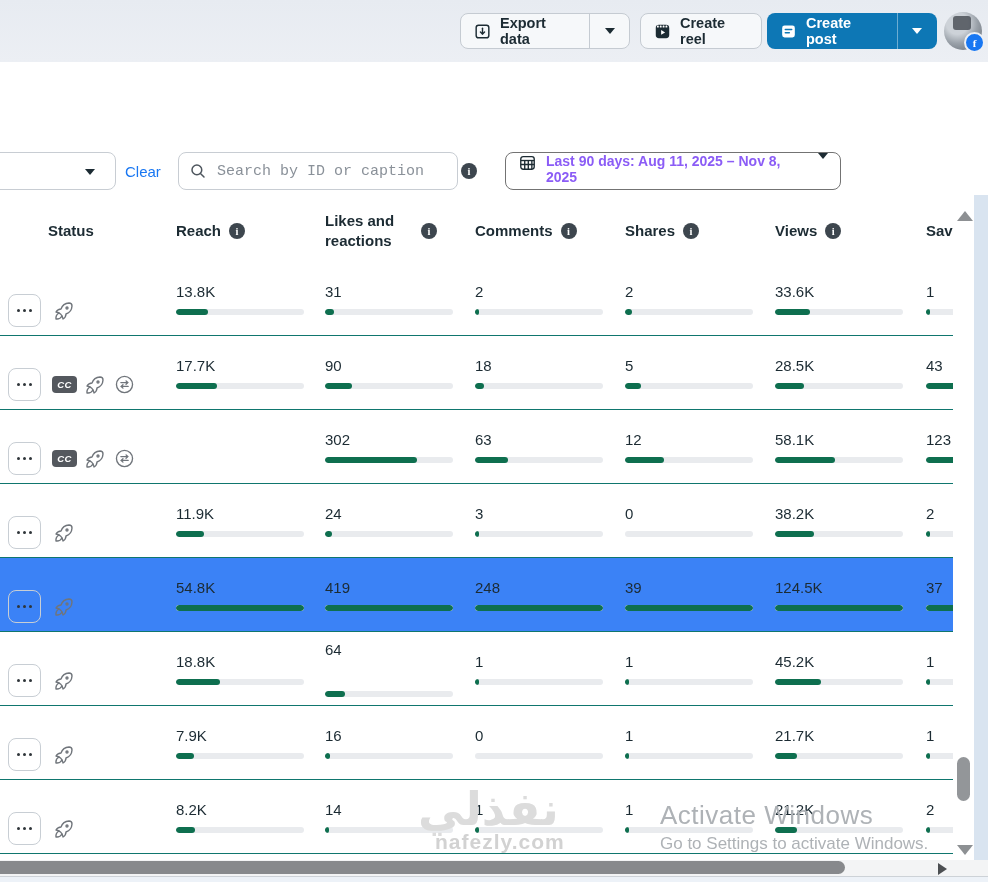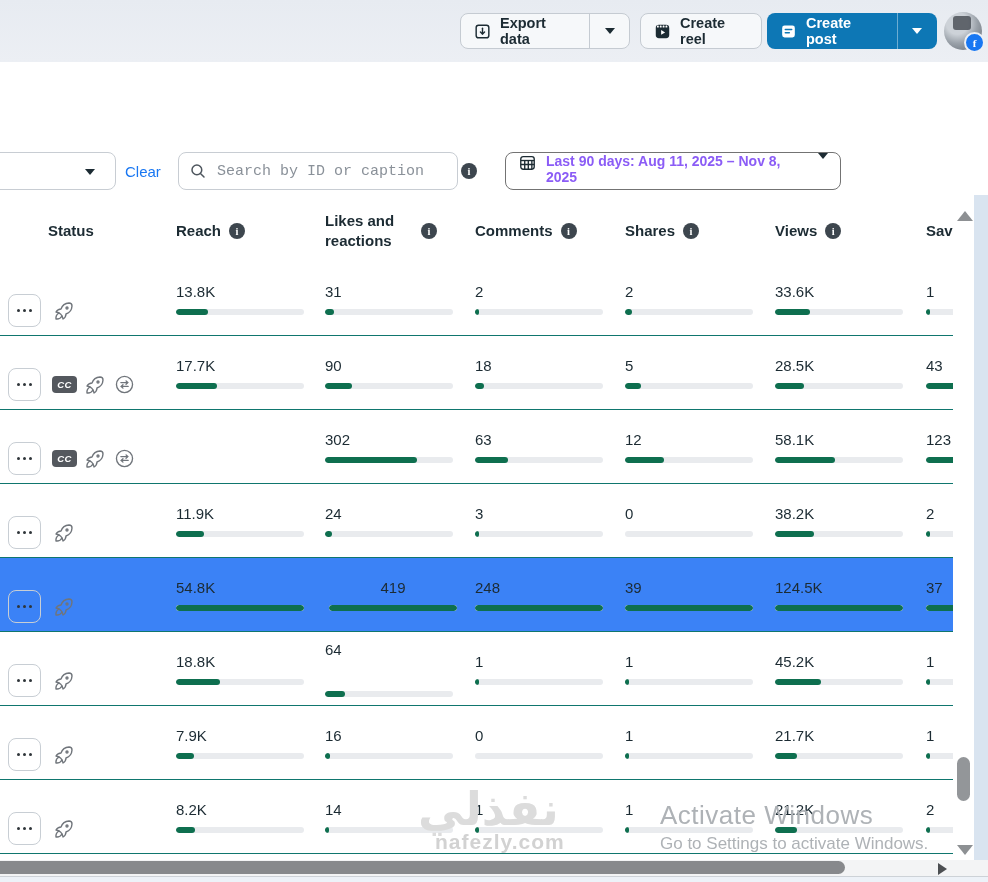--- a/index.html
+++ b/index.html
@@ -463,21 +463,21 @@
               </svg>
             </span>
           </span>
         </div>
         <div class="metric" style="left: 176px;">
           <span class="val">54.8K</span>
           <span class="track">
             <span class="fill" style="width: 128px;"></span>
           </span>
         </div>
-        <div class="metric" style="left: 318px; align-items: center;">
+        <div class="metric" style="left: 325px;">
           <span class="val">419</span>
           <span class="track">
             <span class="fill" style="width: 128px;"></span>
           </span>
         </div>
         <div class="metric" style="left: 475px;">
           <span class="val">248</span>
           <span class="track">
             <span class="fill" style="width: 128px;"></span>
           </span>

